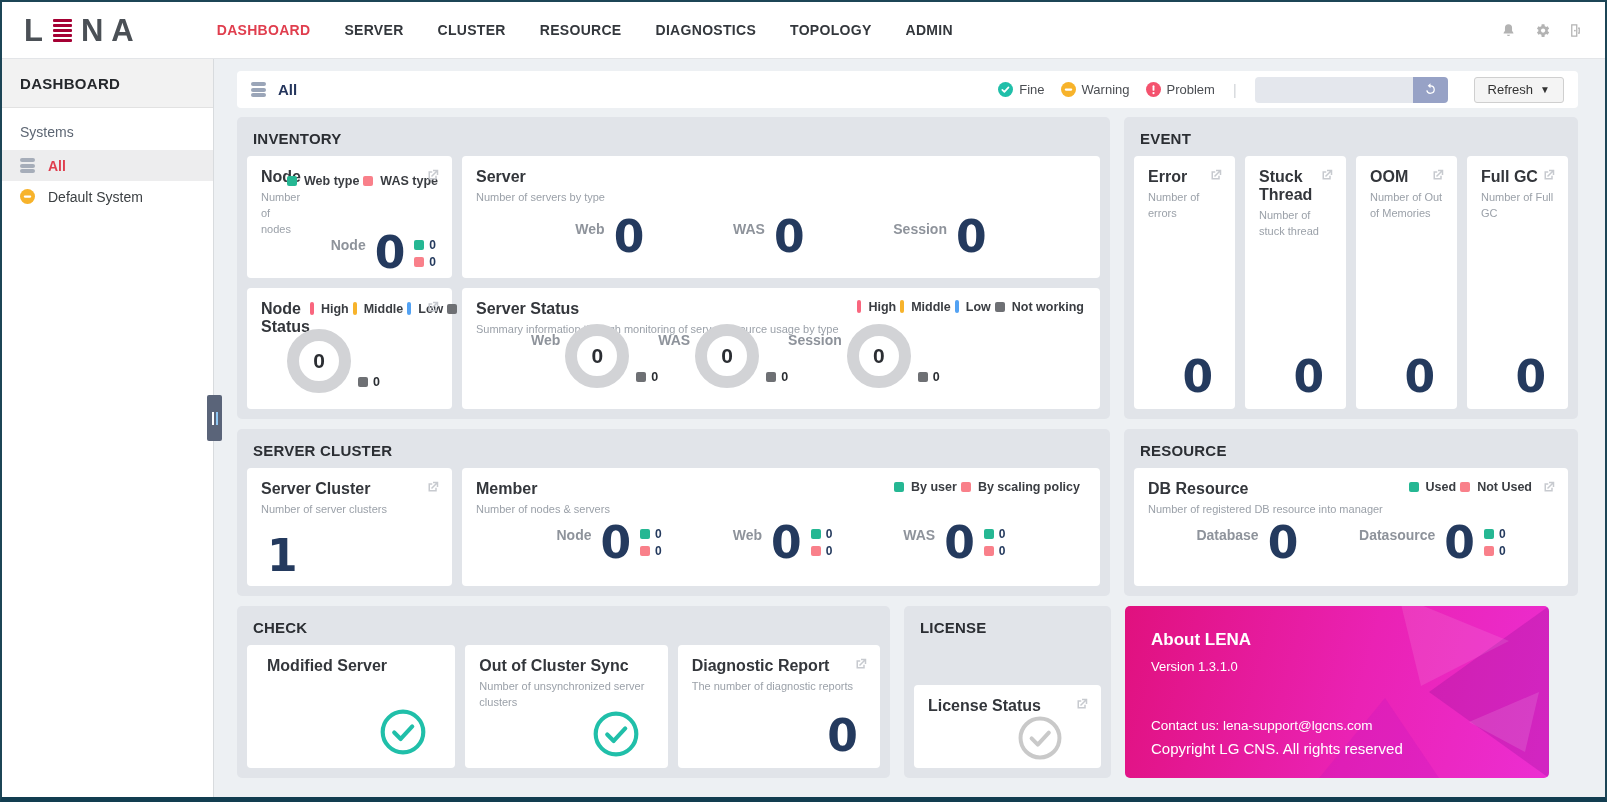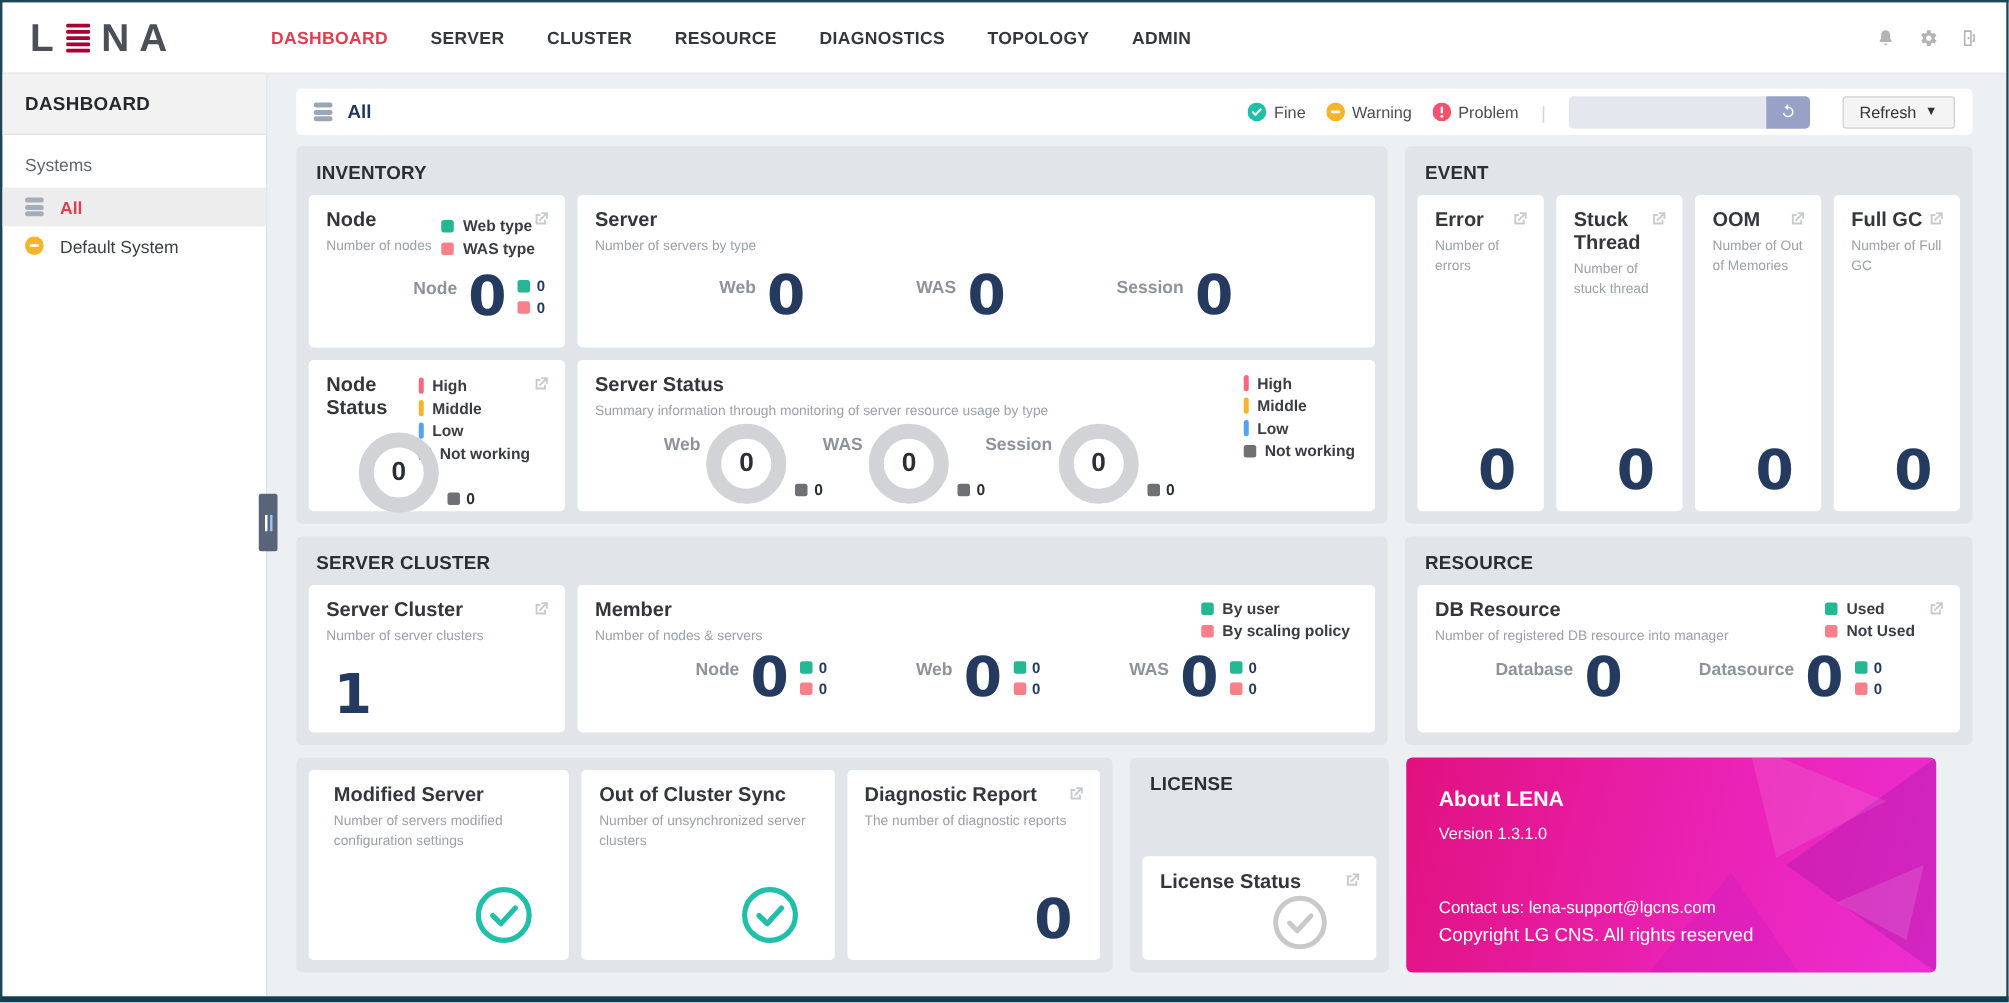--- a/index.html
+++ b/index.html
@@ -87,21 +87,21 @@
   .stat { display:flex; align-items:center; }
   .stat-label { font-size:14px; font-weight:700; color:#8e939b; margin-right:9px; transform:translateY(-8px); }
   .mini { display:flex; flex-direction:column; gap:3px; margin-left:9px; }
   .mini-row { display:flex; align-items:center; gap:5px; font-size:12px; font-weight:700; color:#243a5e; }
 
   .sq { width:10px; height:10px; border-radius:2px; display:inline-block; flex:0 0 auto; }
   .sq.teal { background:#25b793; } .sq.pink { background:#f9808a; } .sq.gray { background:#6e7074; }
   .vbar { width:4px; height:13px; border-radius:2px; display:inline-block; flex:0 0 auto; }
   .vbar.pink { background:#f9667e; } .vbar.yellow { background:#f7b32b; } .vbar.blue { background:#53a2f3; }
 
-  .hleg { display:flex; flex-direction:column; gap:4px; }
+  .hleg { display:flex; flex-direction:row; gap:4px; }
   .leg-item { display:flex; align-items:center; gap:7px; font-size:12.5px; font-weight:700;
               color:#3a3d42; line-height:14px; white-space:nowrap; }
 
   .head-row { display:flex; align-items:flex-start; }
   .head-row .titleblock { min-width:0; }
 
   .donut-group { display:flex; align-items:center; }
   .donut { width:64px; height:64px; border:12px solid #d2d3d6; border-radius:50%;
            display:flex; align-items:center; justify-content:center; flex:0 0 auto; }
   .donut span { font-size:21px; font-weight:800; color:#2b2e33; }
@@ -589,24 +589,24 @@
                 </div>
               </div>
             </div>
           </div>
         </div>
       </div>
 
       <div class="row row3">
 
         <div class="panel" style="width:653px; flex:0 0 653px;">
+          <div class="panel-title">CHECK</div>
           <div class="cards-row">
             <div class="card" style="flex:1;padding-left:20px;">
               <div class="card-title">Modified Server</div>
-              <div class="card-sub">Number of servers modified configuration settings</div>
               <div class="checkmark">
                 <svg width="48" height="48" viewBox="0 0 52 52">
                   <circle cx="26" cy="26" r="22" fill="none" stroke="#20bfa9" stroke-width="4.5"></circle>
                   <path d="M16.5 26.5l7 7 12.5-13.5" fill="none" stroke="#20bfa9" stroke-width="4.5" stroke-linecap="round" stroke-linejoin="round"></path>
                 </svg>
               </div>
             </div>
             <div class="card" style="flex:1;">
               <div class="card-title">Out of Cluster Sync</div>
               <div class="card-sub">Number of unsynchronized server clusters</div>

